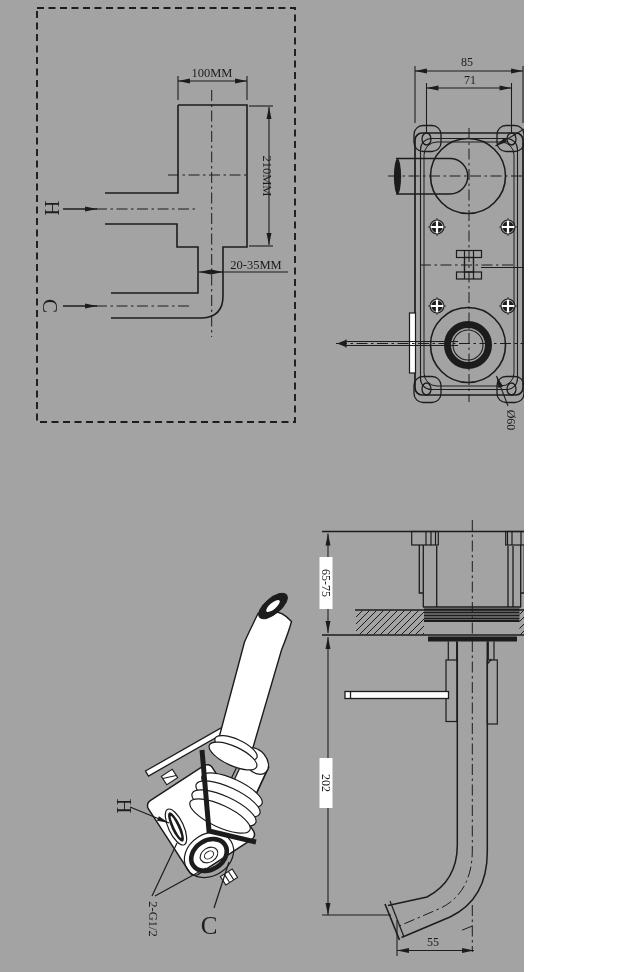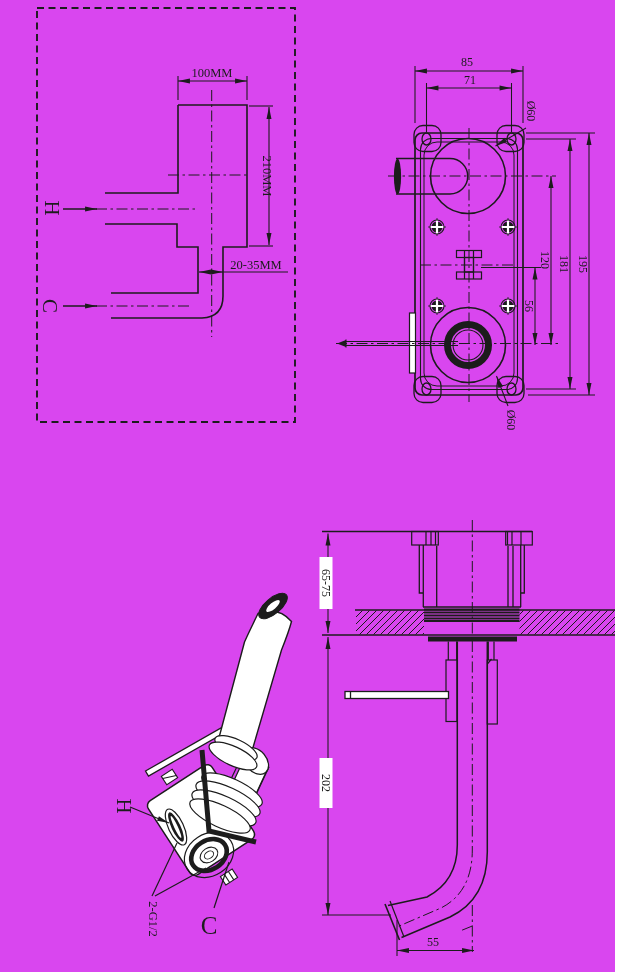--- a/index.html
+++ b/index.html
@@ -1,16 +1,16 @@
 <!DOCTYPE html>
 <html><head>
 <meta charset="utf-8">
 <style>
   html,body{margin:0;padding:0;background:#fff;}
-  #page{position:relative;width:615px;height:972px;background:#d946ef;overflow:hidden;
+  #page{position:relative;width:524px;height:972px;background:#a3a3a3;overflow:hidden;
         font-family:"Liberation Serif", serif;}
   svg{position:absolute;left:0;top:0;}
   text{fill:#1c1c1c;font-family:"Liberation Serif", serif;}
   .dim{font-size:12px;}
   .dimb{font-size:12.5px;}
   .port{font-size:21px;}
   .portbig{font-size:25px;}
   .thread{font-size:12.5px;}
 </style>
 </head>

